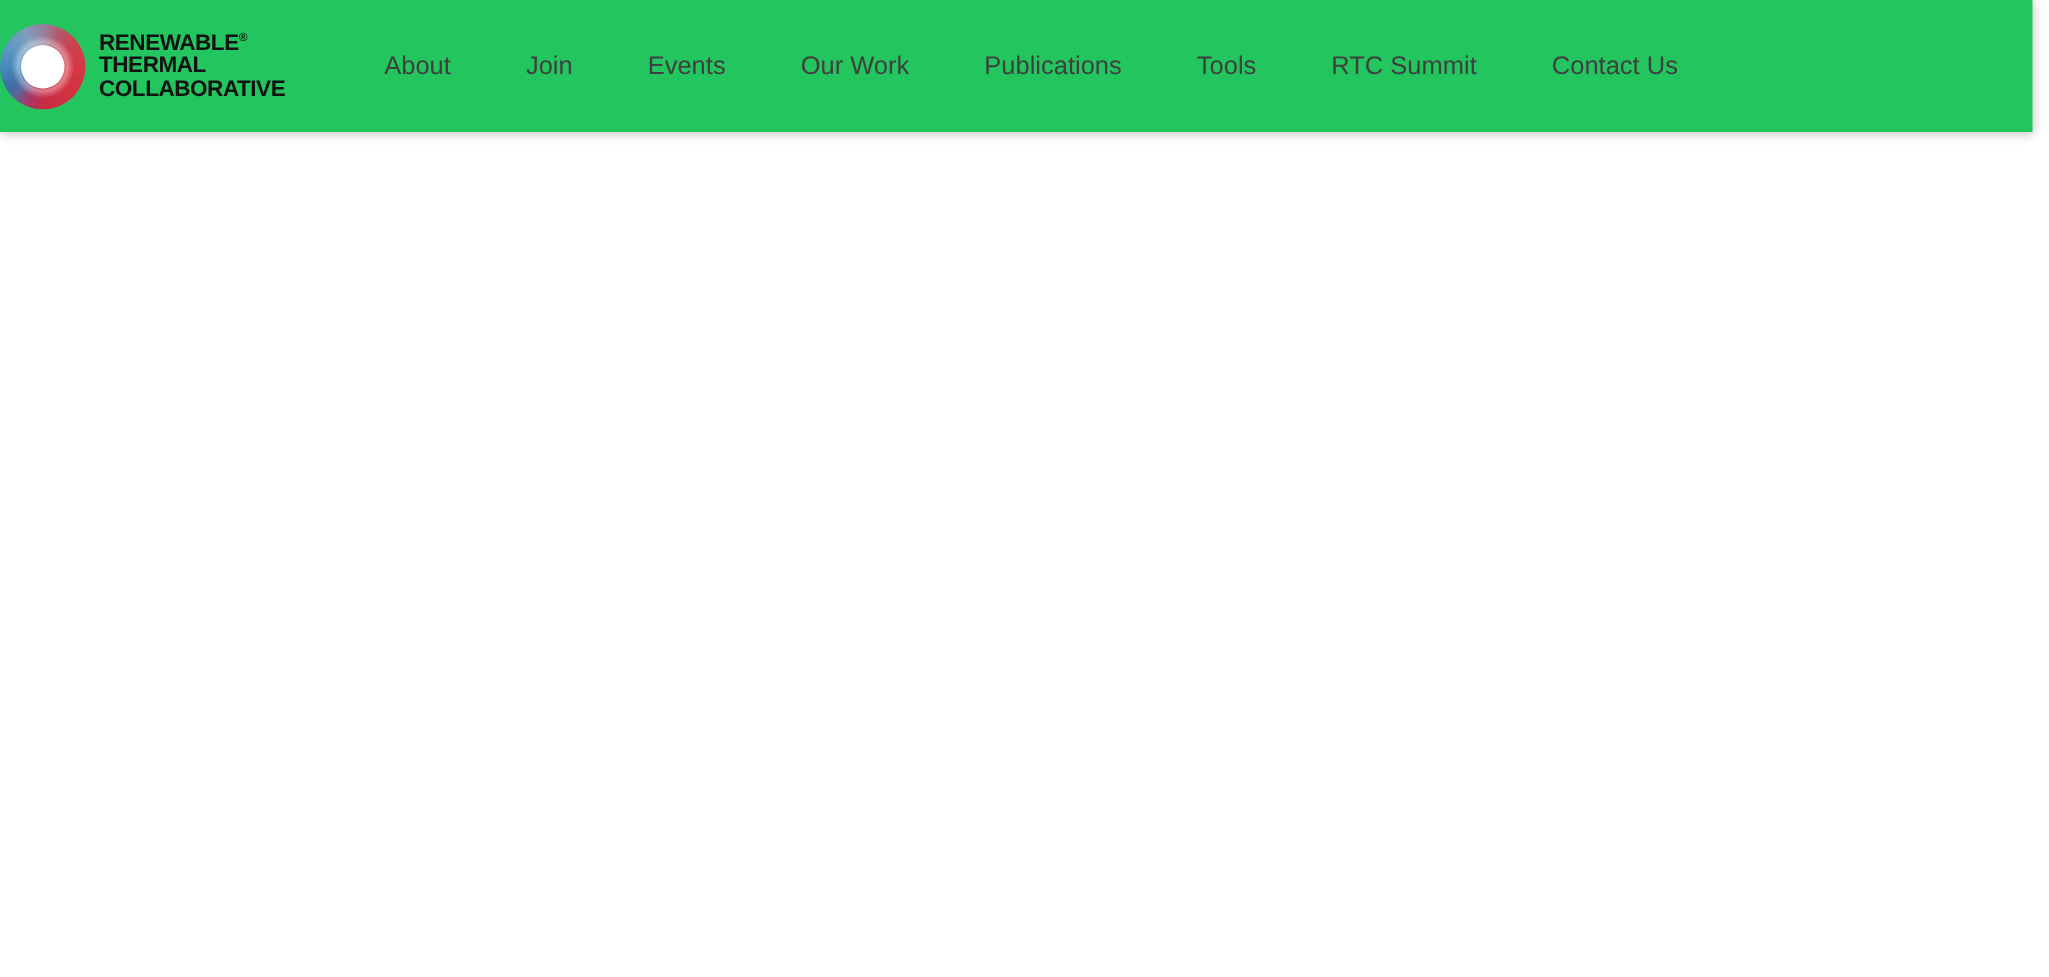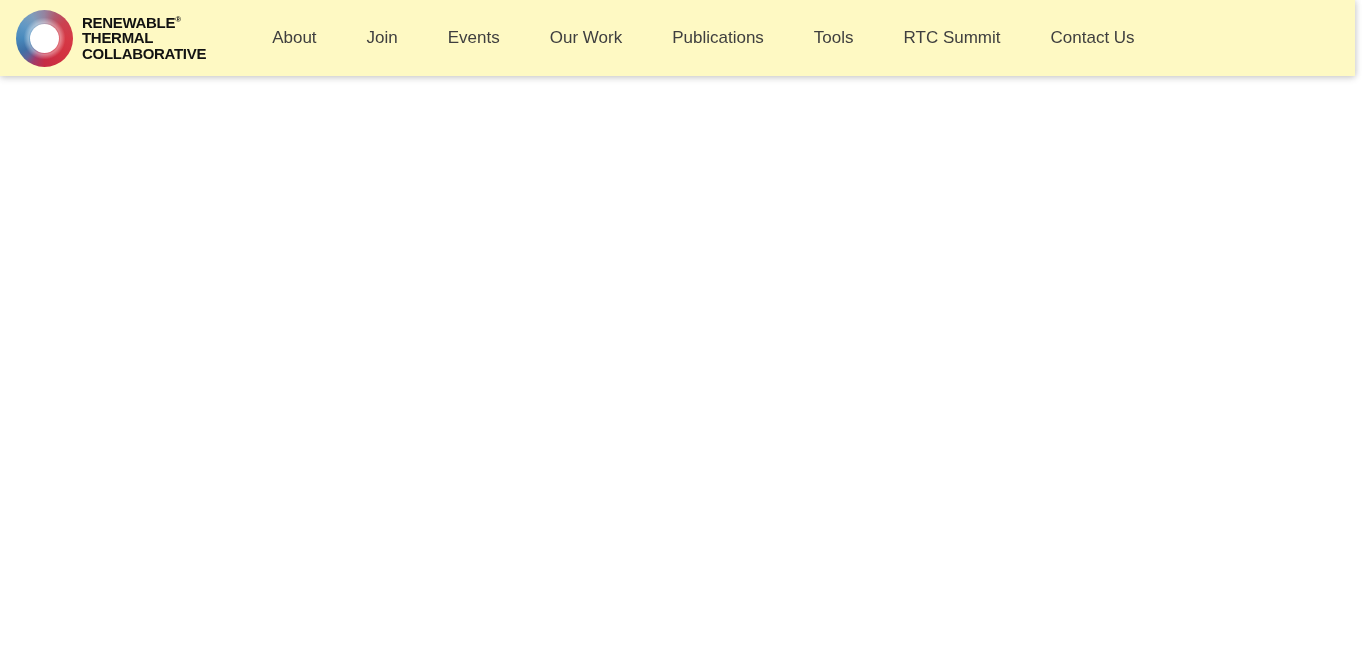--- a/index.html
+++ b/index.html
@@ -10,25 +10,24 @@
     height: 651px;
     background: #ffffff;
     overflow: hidden;
     font-family: "Liberation Sans", sans-serif;
   }
 
   
   .header {
     position: relative;
     width: 1355px;
-    height: 76px;
-    background: #fef9c3;
+    height: 88px;
+    background: #22c55e;
     display: flex;
     align-items: center;
-    padding-left: 16px;
     box-shadow: 0 2px 7px rgba(0,0,0,0.16), 1px 0 6px rgba(0,0,0,0.10);
   }
 
   
   .logo {
     display: flex;
     align-items: center;
     text-decoration: none;
     cursor: pointer;
   }

